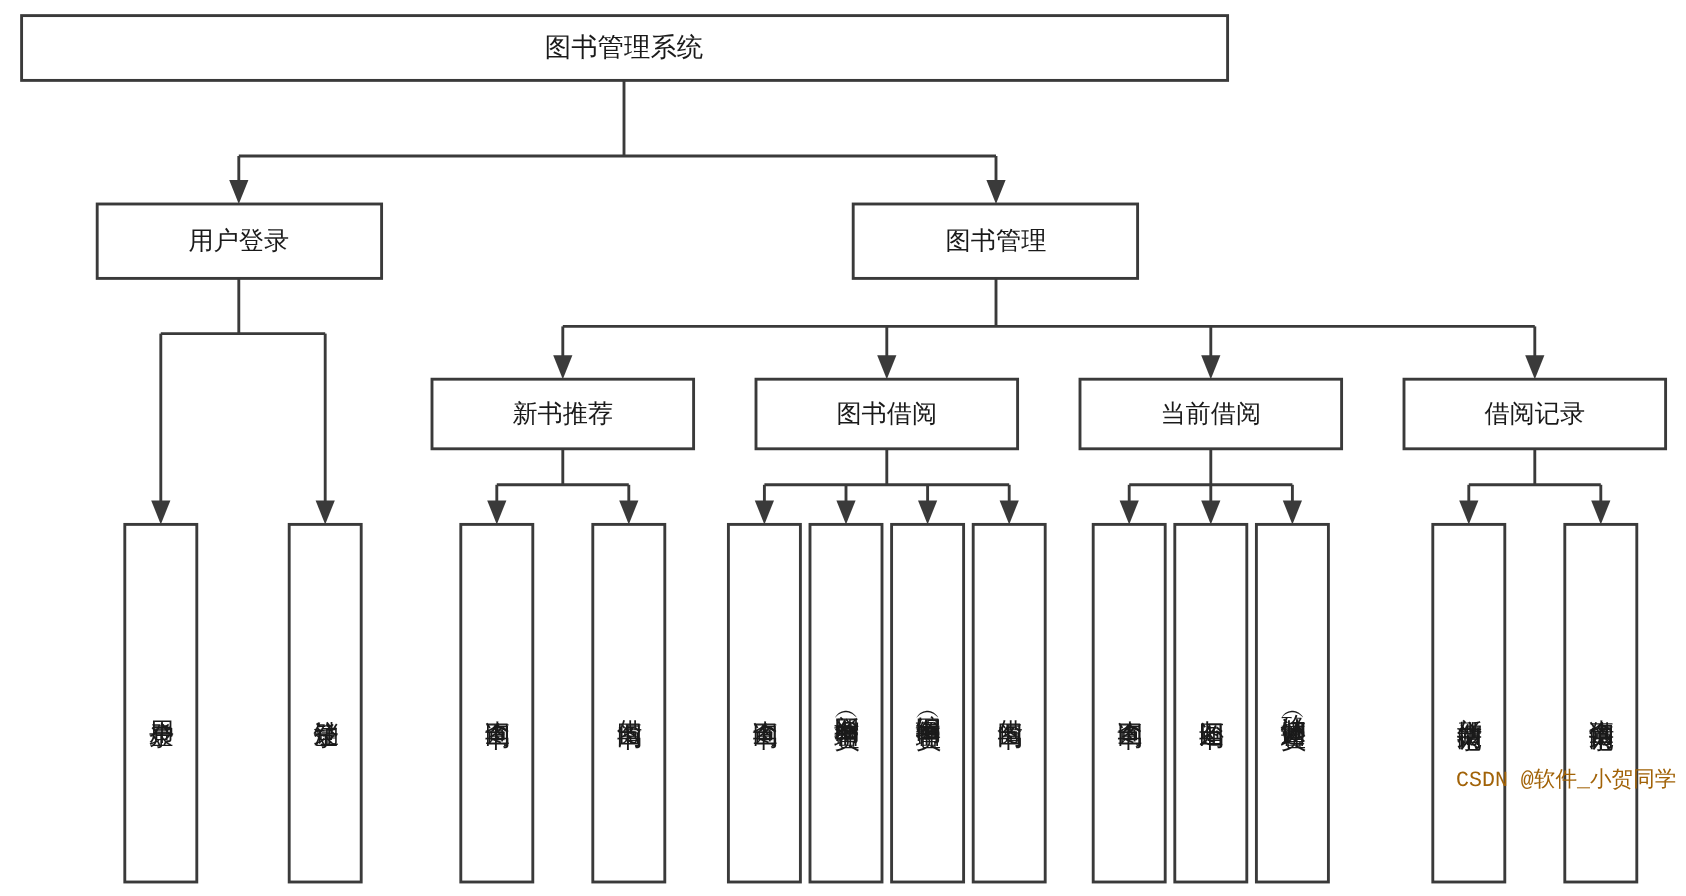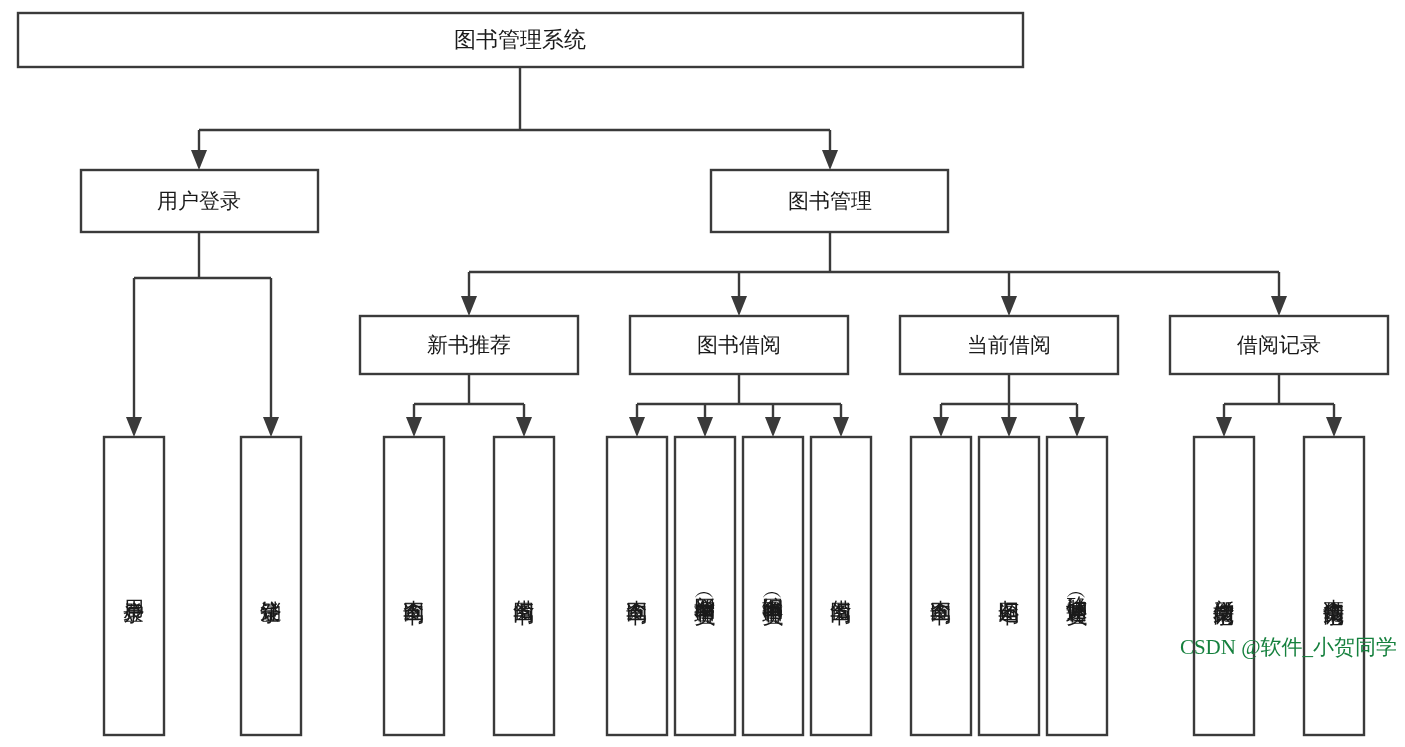--- a/index.html
+++ b/index.html
@@ -67,23 +67,23 @@
     display: flex;
     align-items: center;
     justify-content: center;
     white-space: nowrap;
     pointer-events: none;
   }
   .watermark {
     position: absolute;
     right: 8px;
     bottom: 6px;
-    font-family: Liberation Serif, serif;
-    font-size: 21px;
-    color: #15803d;
+    font-family: Liberation Mono, monospace;
+    font-size: 18px;
+    color: #a16207;
     white-space: nowrap;
     user-select: none;
   }
 </style>
 </head>
 <body>
 
 <div id="diagram-root">
 
   <svg class="diagram" viewBox="0 0 1405 747" xmlns="http://www.w3.org/2000/svg">

